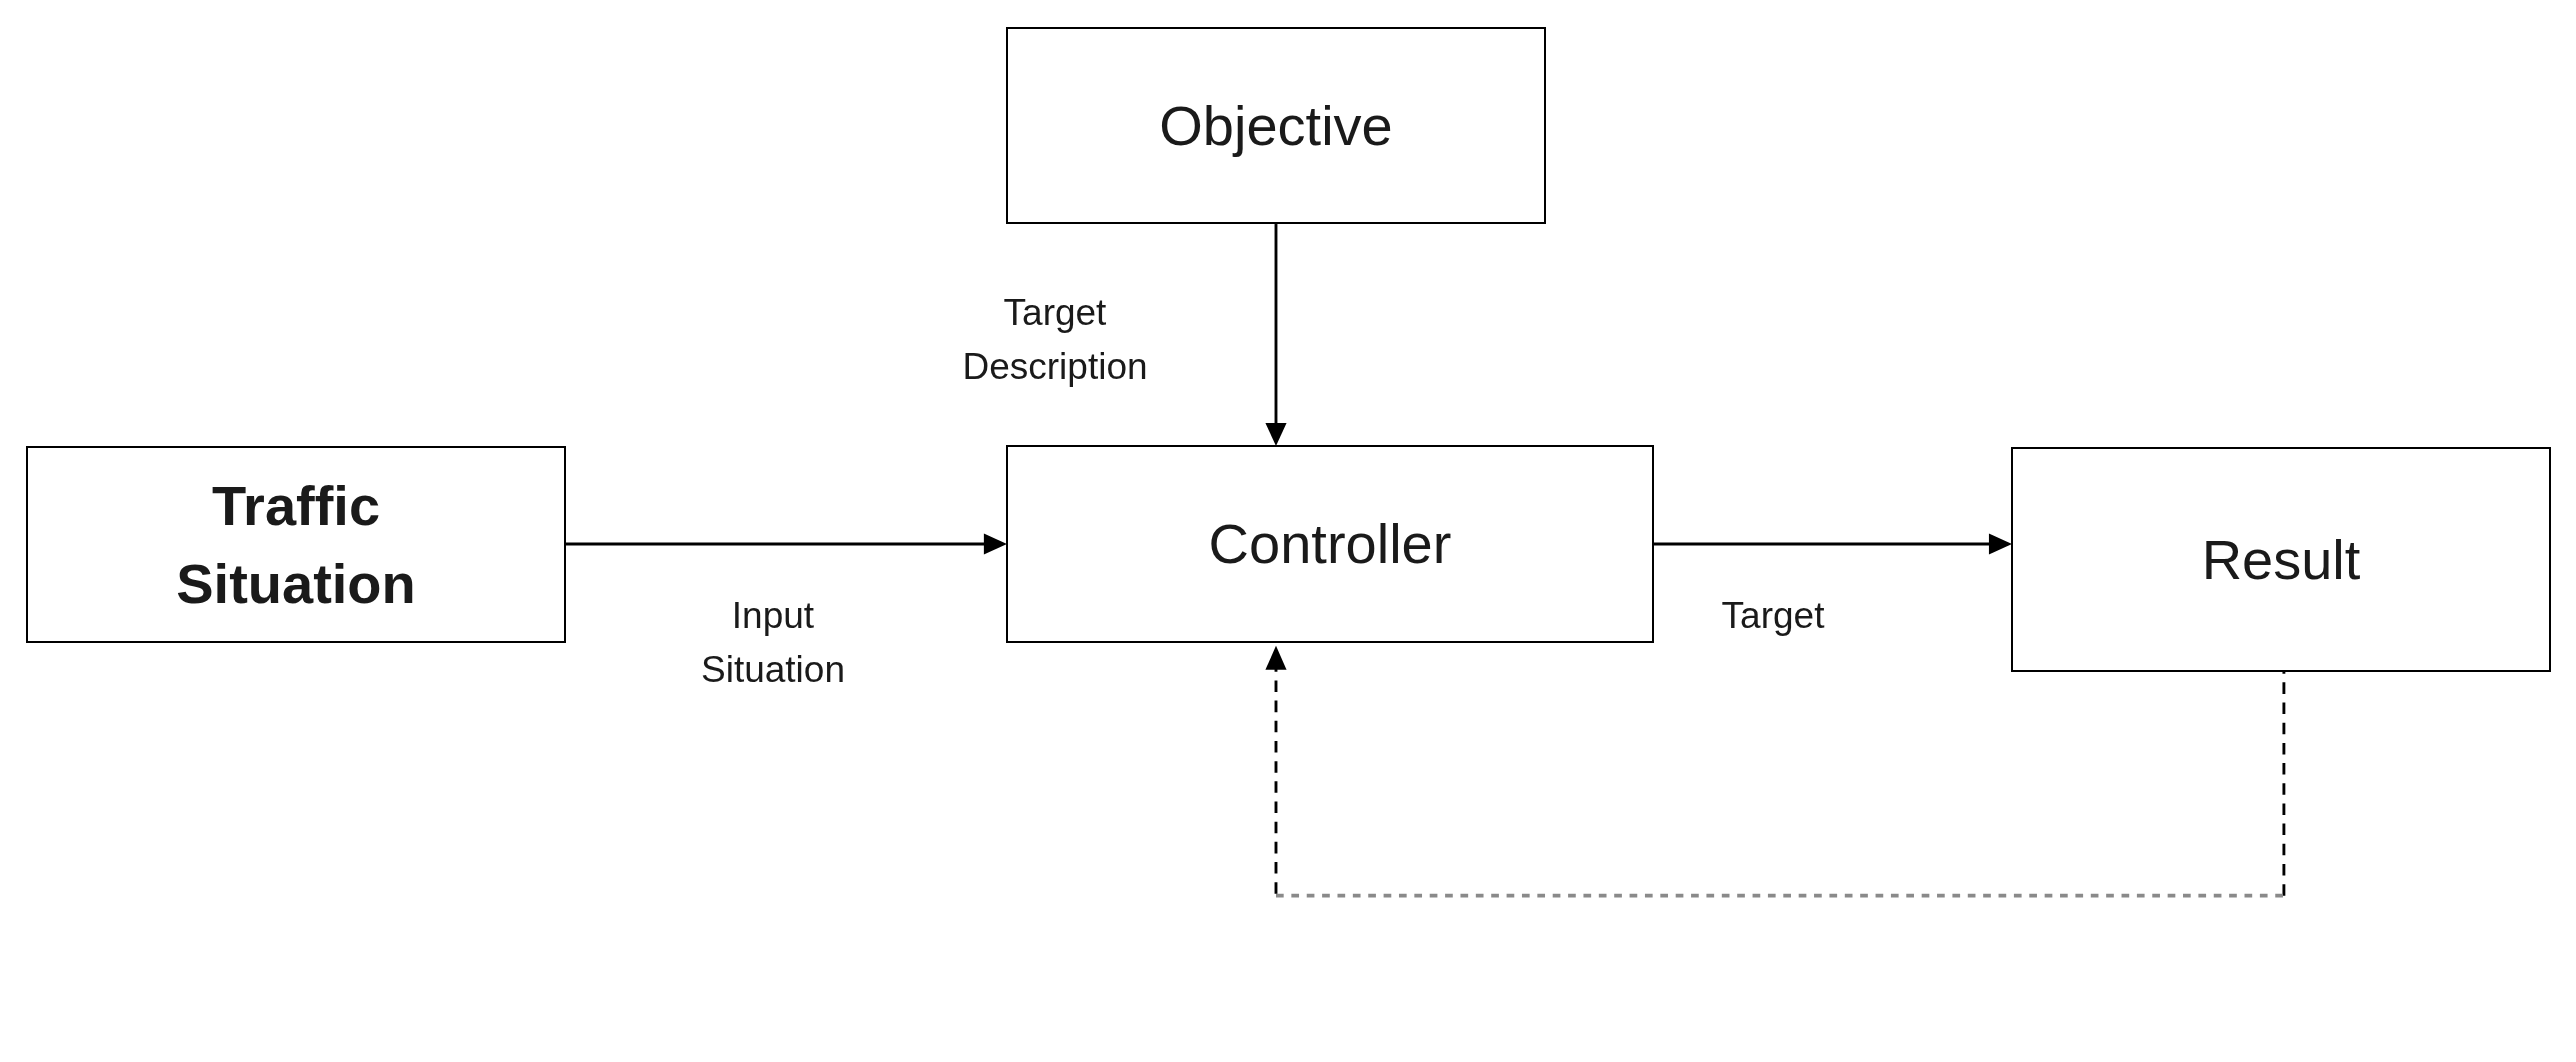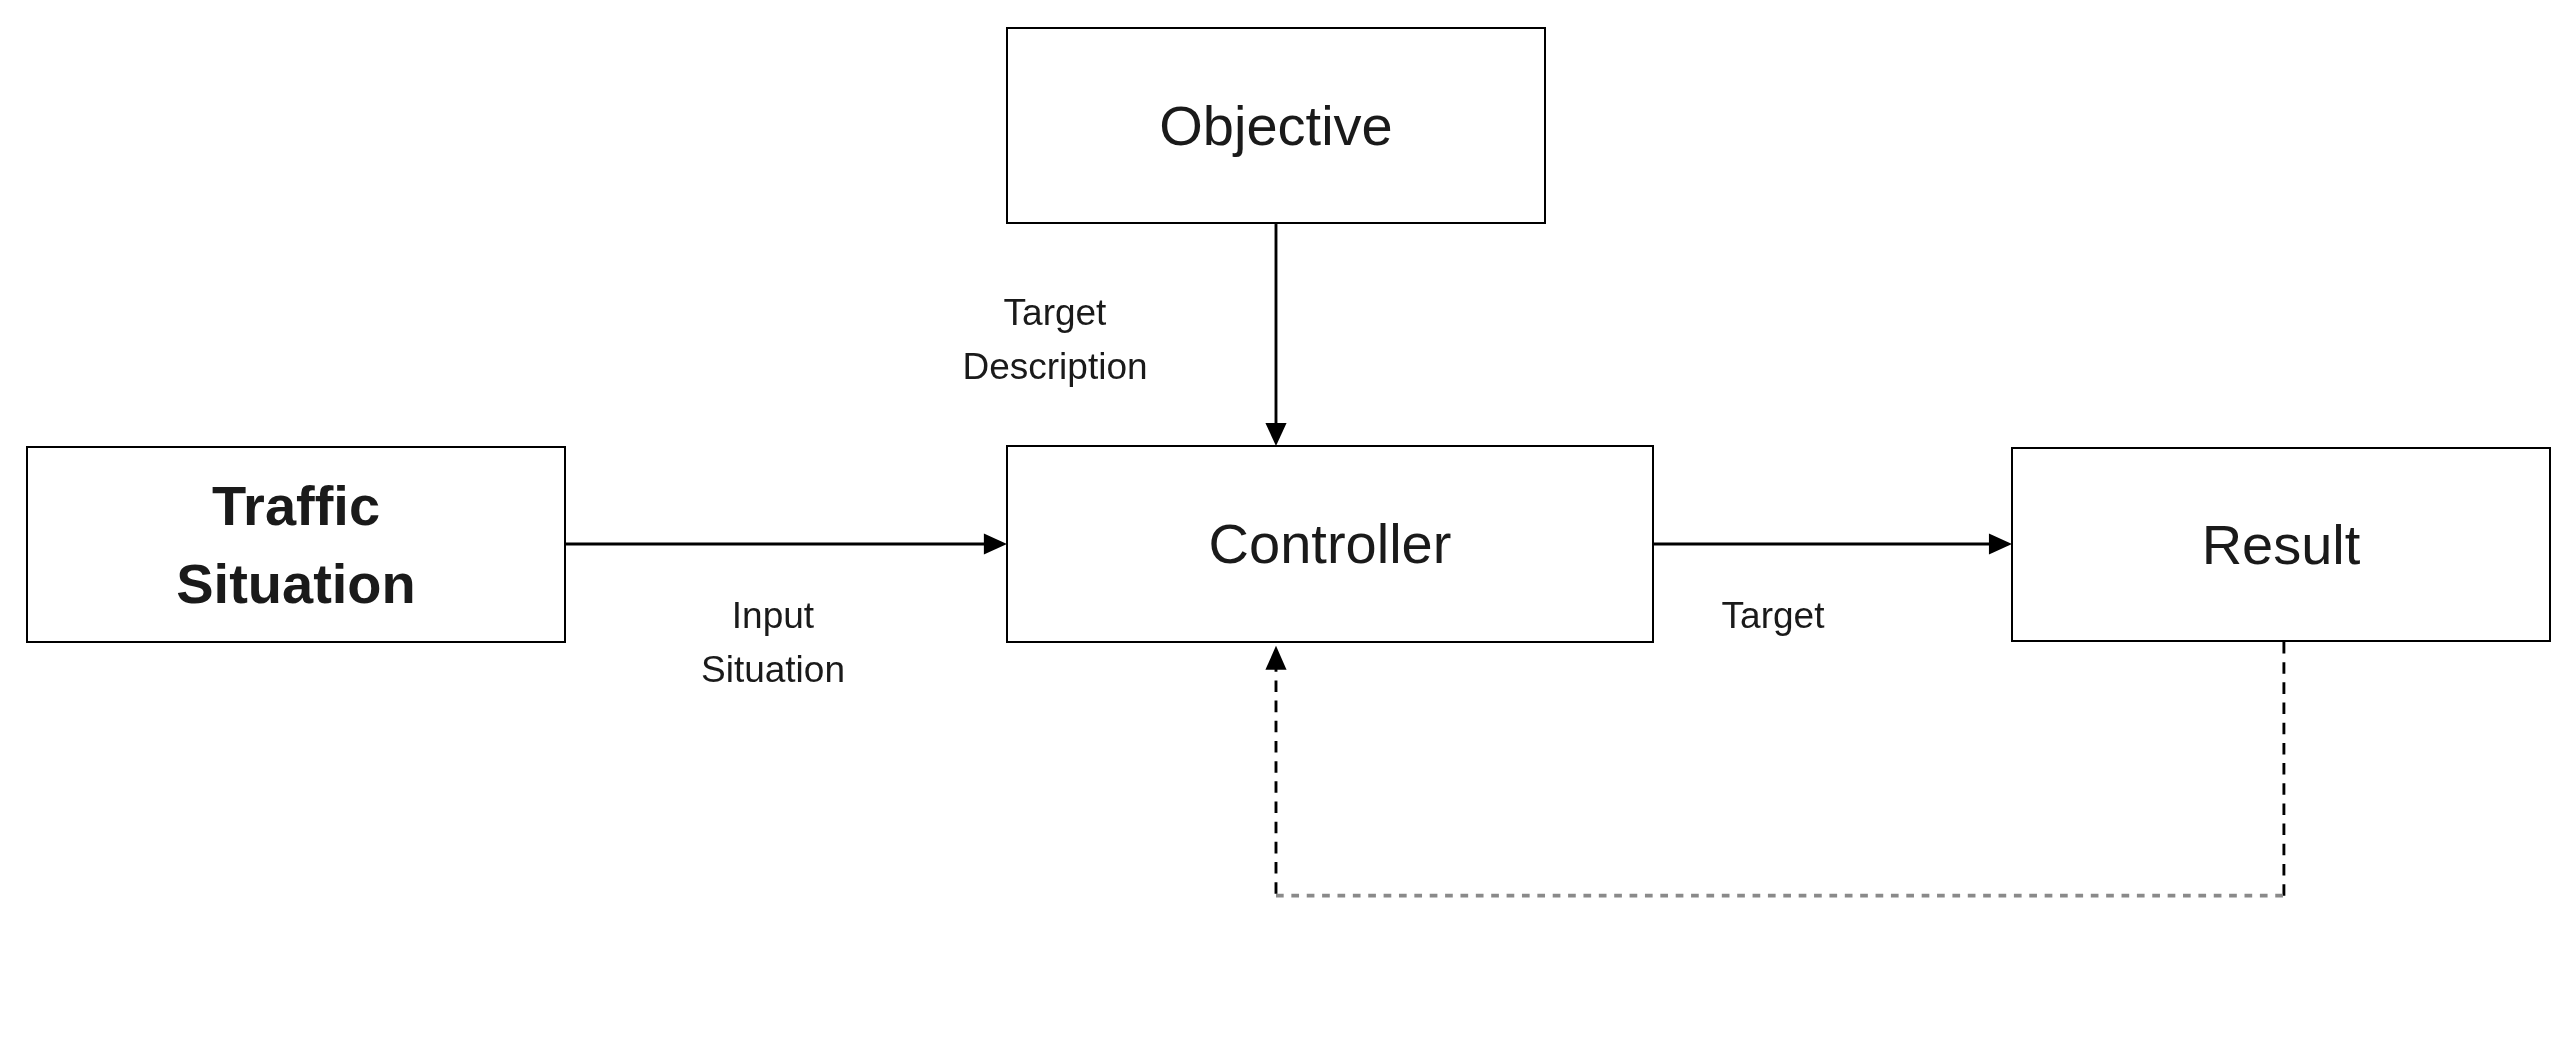--- a/index.html
+++ b/index.html
@@ -26,21 +26,21 @@
     justify-content: center;
     text-align: center;
     font-size: 56px;
     line-height: 1.38;
     color: #1a1a1a;
     white-space: pre-line;
   }
   .node-objective  { left: 1006px; top: 27px;  width: 540px; height: 197px; }
   .node-traffic    { left: 26px;   top: 446px; width: 540px; height: 197px; font-weight: bold; }
   .node-controller { left: 1006px; top: 445px; width: 648px; height: 198px; }
-  .node-result     { left: 2011px; top: 447px; width: 540px; height: 195px; }
+  .node-result     { left: 2011px; top: 447px; width: 540px; height: 225px; }
 
   .edge-label {
     position: absolute;
     transform: translate(-50%, -50%);
     font-size: 37px;
     line-height: 1.45;
     text-align: center;
     color: #1a1a1a;
     white-space: pre-line;
   }

